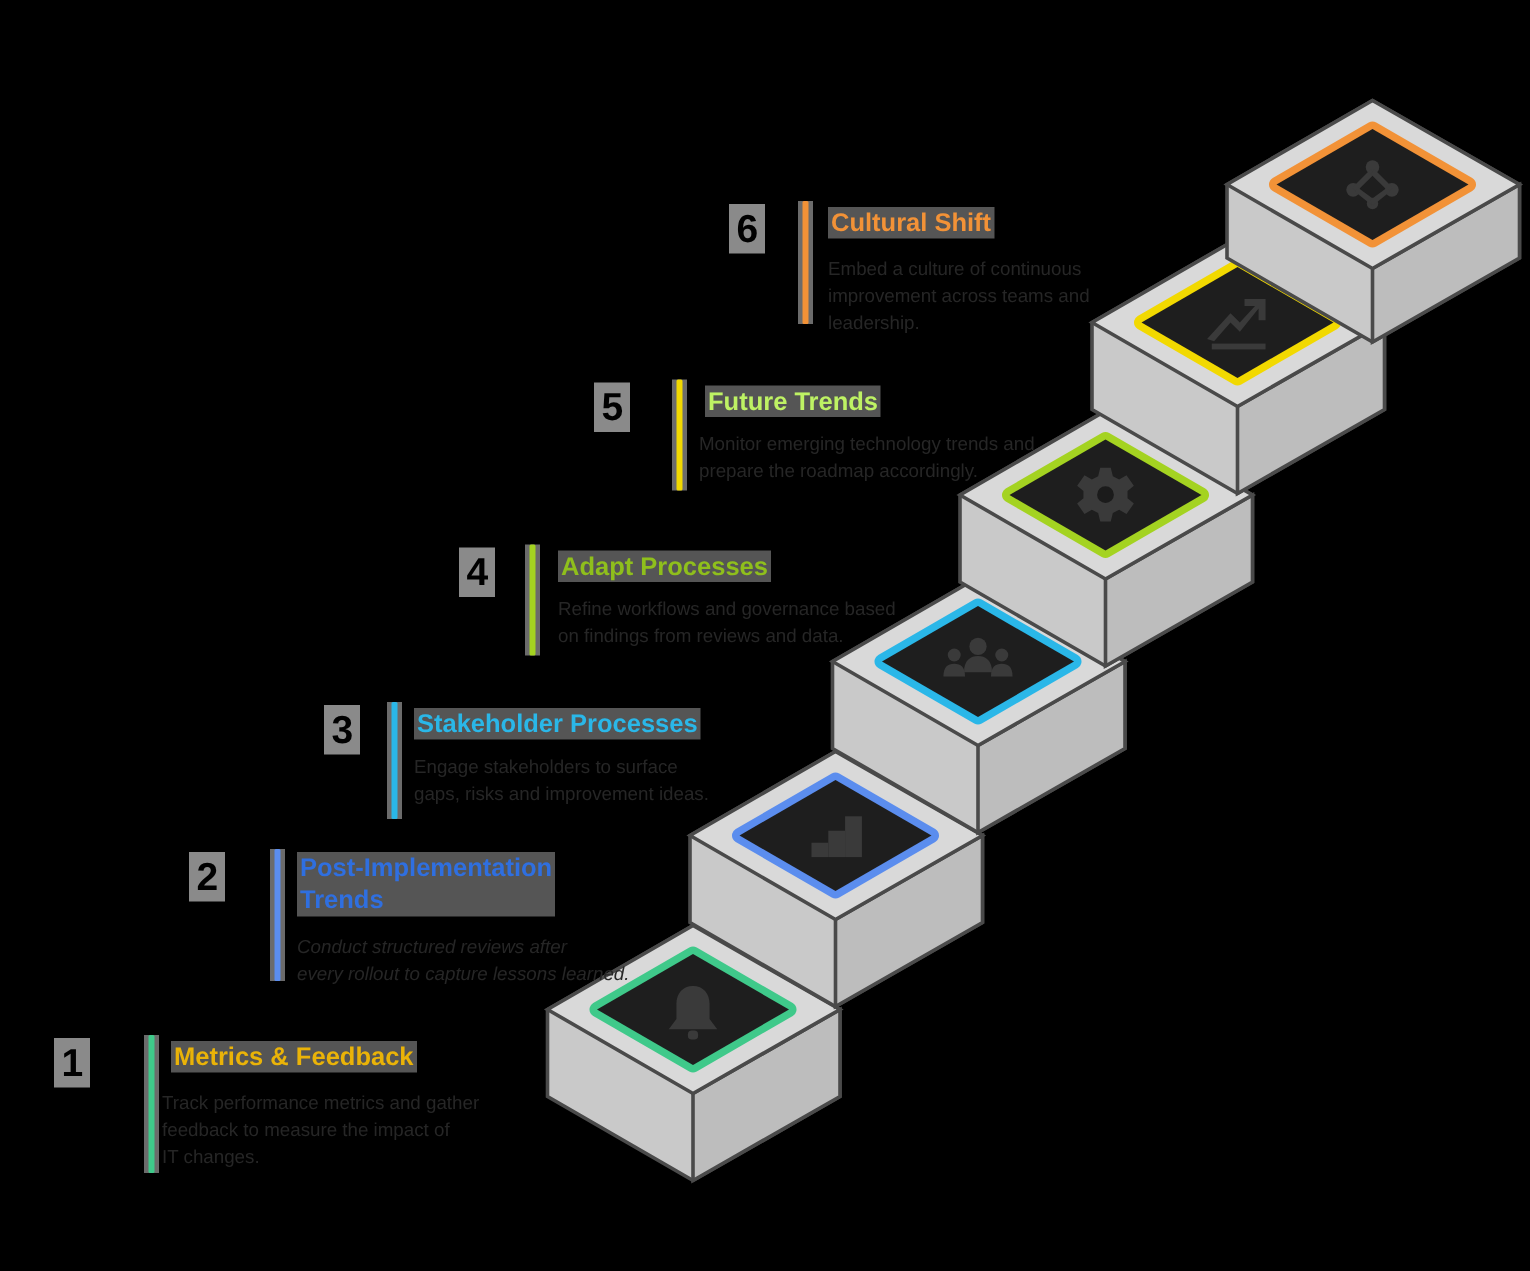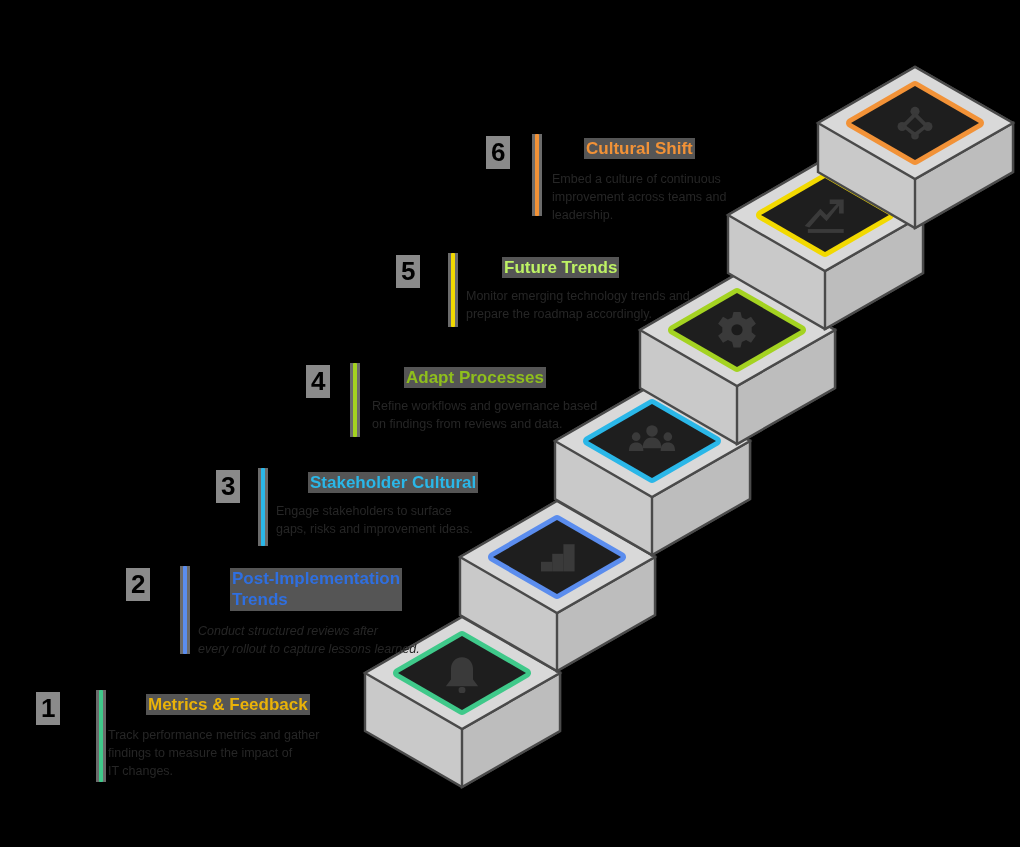--- a/index.html
+++ b/index.html
@@ -32,21 +32,21 @@
   .step .bar{
     position:absolute;width:4px;border-radius:1px;
   }
   .step .barbg{
     position:absolute;width:10px;background:#6b6b6b;
   }
   .step .head{
     position:absolute;
     font-size:17px;font-weight:bold;line-height:1.25;
     background:#555555;
-    display:inline-block;padding:0 2px;margin-left:32px;
+    display:inline-block;padding:0 2px;
   }
   .step .body{
     position:absolute;
     font-size:12.5px;line-height:1.45;
     color:#262626;
     white-space:pre-line;
   }
 </style>
 </head>
 <body>
@@ -160,39 +160,39 @@
       </g>
     </g>
   </svg>
 
   <div class="step" style="left:36px;top:692px;width:300px;">
     <div class="num">1</div>
     <div class="barbg" style="left:60px;top:-2px;height:92px;"></div>
     <div class="bar" style="left:63px;top:-2px;height:92px;background:#3fc98a;"></div>
     <div class="head" style="left:78px;top:2px;color:#eab308;">Metrics &amp; Feedback</div>
     <div class="body" style="left:72px;top:34px;width:240px;">Track performance metrics and gather
-findings to measure the impact of
+feedback to measure the impact of
 IT changes.</div>
   </div>
 
   <div class="step" style="left:126px;top:568px;width:300px;">
     <div class="num">2</div>
     <div class="barbg" style="left:54px;top:-2px;height:88px;"></div>
     <div class="bar" style="left:57px;top:-2px;height:88px;background:#5b8dee;"></div>
     <div class="head" style="left:72px;top:0px;color:#2f6fe0;white-space:pre-line;">Post-Implementation
 Trends</div>
     <div class="body" style="left:72px;top:54px;width:245px;font-style:italic;">Conduct structured reviews after
 every rollout to capture lessons learned.</div>
   </div>
 
   <div class="step" style="left:216px;top:470px;width:300px;">
     <div class="num">3</div>
     <div class="barbg" style="left:42px;top:-2px;height:78px;"></div>
     <div class="bar" style="left:45px;top:-2px;height:78px;background:#2ab7e8;"></div>
-    <div class="head" style="left:60px;top:2px;color:#2ab7e8;">Stakeholder Cultural</div>
+    <div class="head" style="left:60px;top:2px;color:#2ab7e8;">Stakeholder Processes</div>
     <div class="body" style="left:60px;top:32px;width:240px;">Engage stakeholders to surface
 gaps, risks and improvement ideas.</div>
   </div>
 
   <div class="step" style="left:306px;top:365px;width:310px;">
     <div class="num">4</div>
     <div class="barbg" style="left:44px;top:-2px;height:74px;"></div>
     <div class="bar" style="left:47px;top:-2px;height:74px;background:#a4d321;"></div>
     <div class="head" style="left:66px;top:2px;color:#8fbf1c;text-align:center;">Adapt Processes</div>
     <div class="body" style="left:66px;top:32px;width:250px;">Refine workflows and governance based

